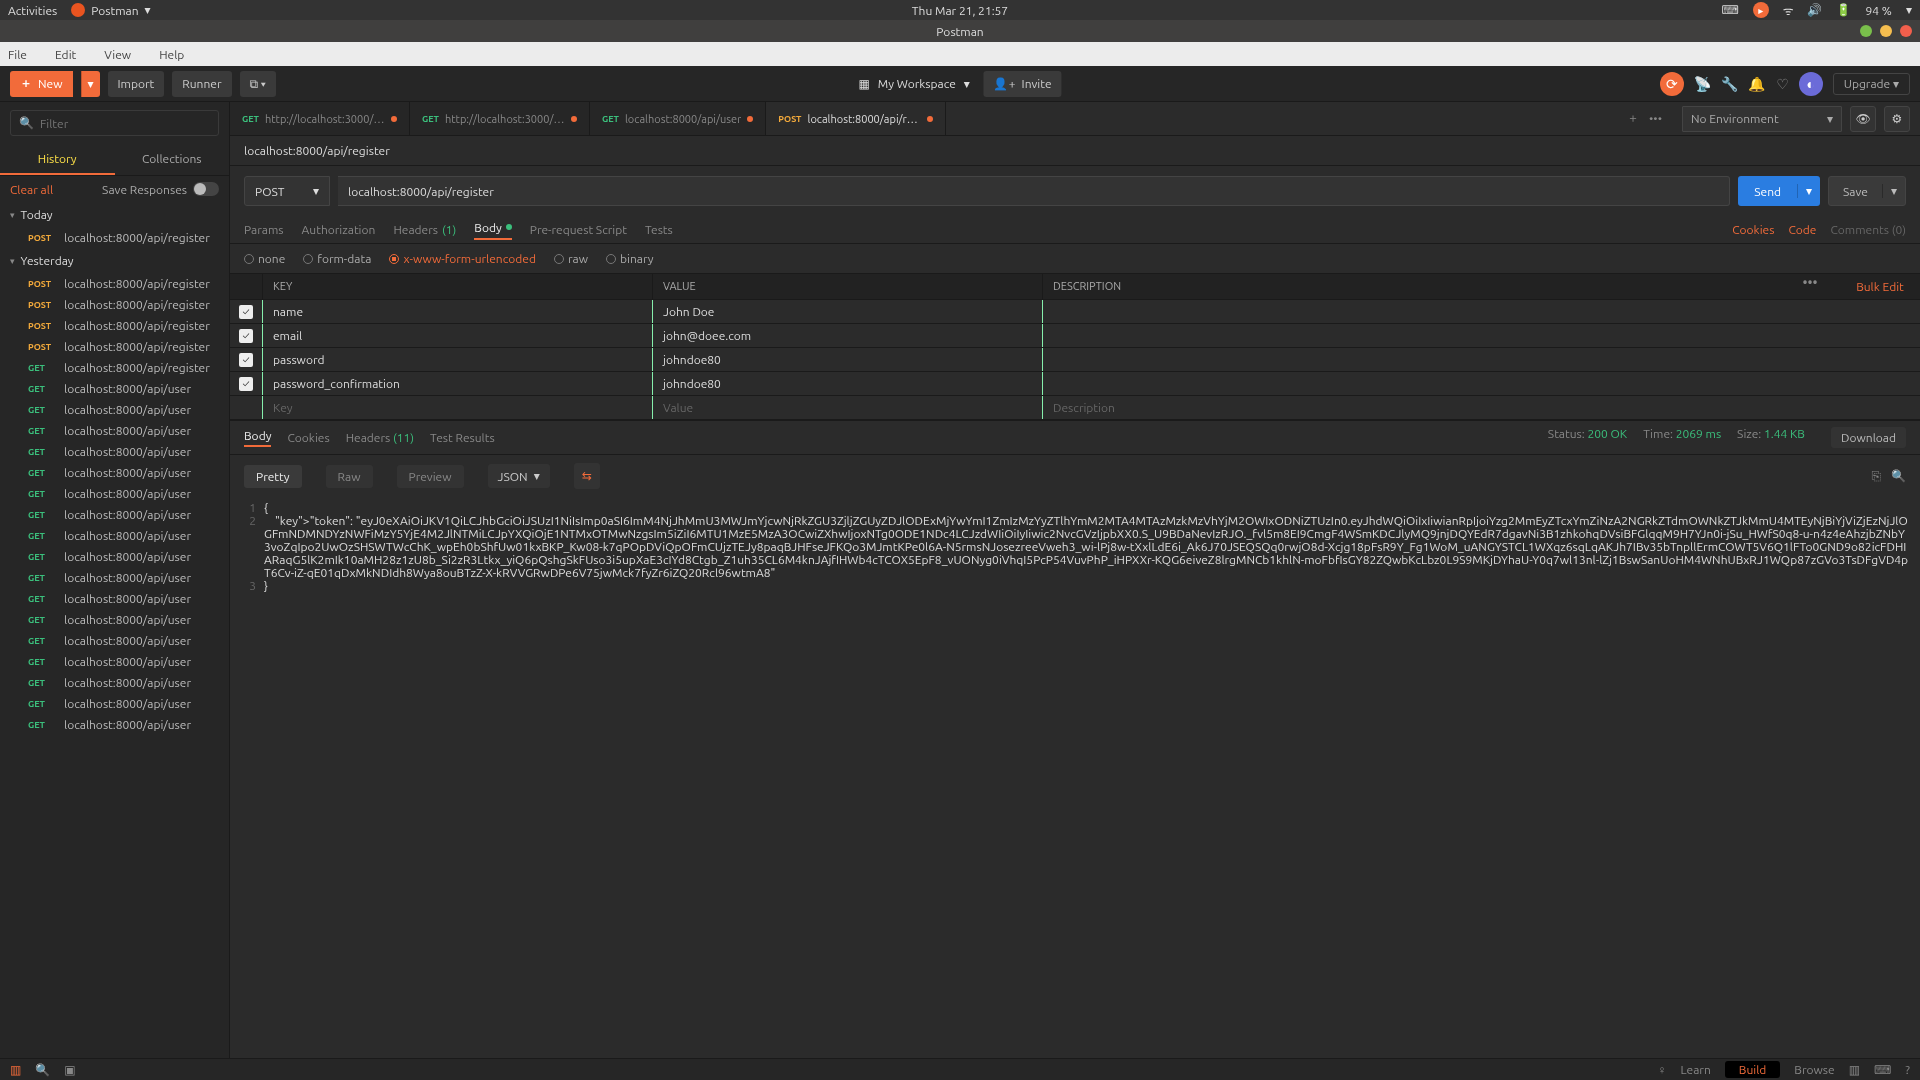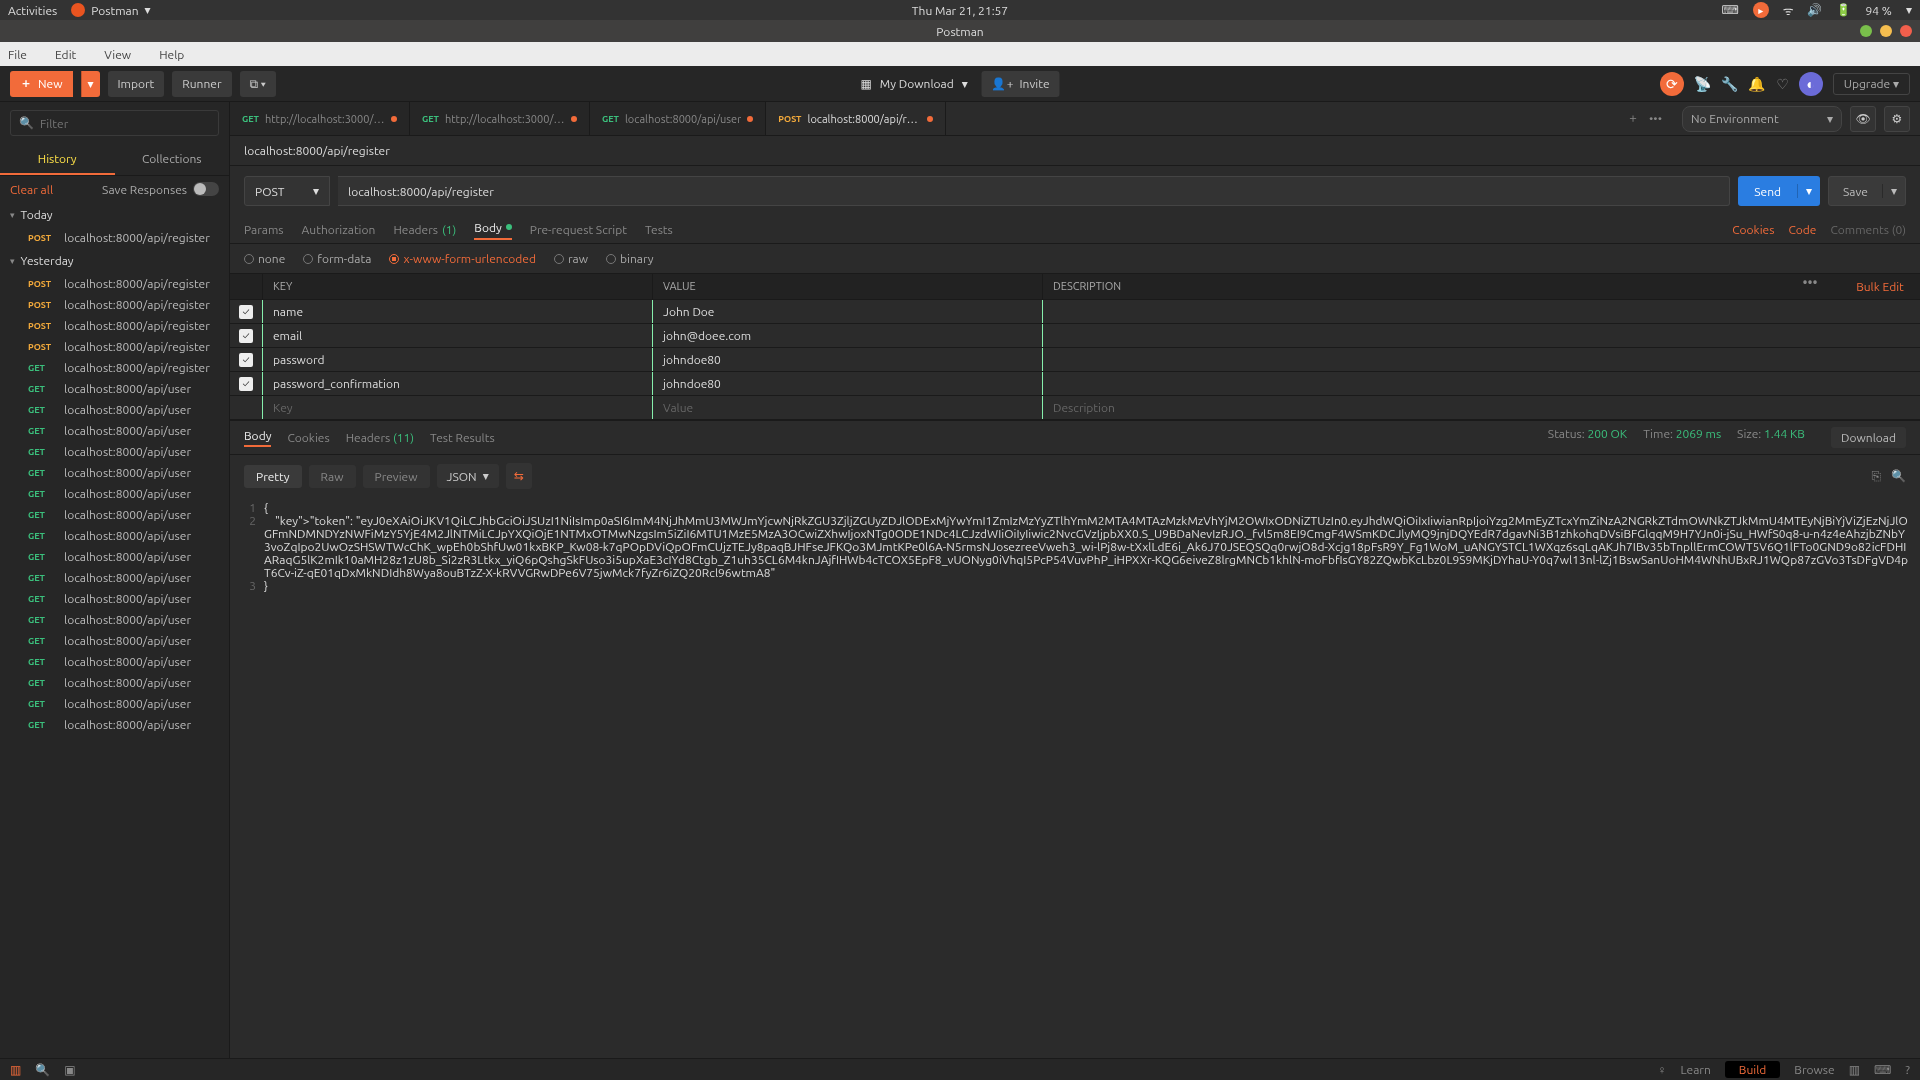--- a/index.html
+++ b/index.html
@@ -59,21 +59,21 @@
 .content{flex:1;display:flex;flex-direction:column;background:#2b2b2b}
 .tabbar{height:34px;display:flex;align-items:stretch;border-bottom:1px solid #1a1a1a}
 .tabs{display:flex;flex:1;overflow:hidden}
 .tab{display:flex;align-items:center;gap:6px;padding:0 12px;border-right:1px solid #1a1a1a;color:#888;background:#262626;cursor:pointer;max-width:180px}
 .tab .m{font-size:9px;font-weight:bold}
 .tab .lbl{white-space:nowrap;overflow:hidden;text-overflow:ellipsis;flex:1;font-size:11px}
 .tab .dotu{width:6px;height:6px;border-radius:50%;background:#f26b3a}
 .tab.active{background:#2b2b2b;color:#ddd}
 .tab-util{display:flex;align-items:center;gap:10px;padding:0 10px;color:#888}
 .tab-right{margin-left:auto;display:flex;align-items:center;gap:8px;padding:0 10px}
-.envsel{width:160px;height:26px;background:#333;border:1px solid #444;border-radius:8px;display:flex;align-items:center;padding:0 8px;color:#aaa;justify-content:space-between}
+.envsel{width:160px;height:26px;background:#333;border:1px solid #444;border-radius:1px;display:flex;align-items:center;padding:0 8px;color:#aaa;justify-content:space-between}
 .sqicon{width:26px;height:26px;background:#333;border:1px solid #444;border-radius:3px;display:flex;align-items:center;justify-content:center;color:#ccc}
 .reqname{padding:8px 14px;color:#ddd;border-bottom:1px solid #1a1a1a}
 .reqrow{display:flex;gap:8px;padding:10px 14px;align-items:center}
 .method{width:86px;height:30px;background:#333;border:1px solid #444;border-radius:3px 0 0 3px;display:flex;align-items:center;padding:0 10px;color:#ddd;justify-content:space-between}
 .urlbox{flex:1;height:30px;background:#333;border:1px solid #444;border-left:none;border-radius:0 3px 3px 0;display:flex;align-items:center;padding:0 10px;color:#ddd}
 .send{height:30px;background:#2a7de1;color:#fff;border-radius:3px;display:flex;align-items:center}
 .send .main{padding:0 16px}
 .send .car{padding:0 8px;border-left:1px solid rgba(0,0,0,.2)}
 .save{height:30px;background:#3a3a3a;border:1px solid #444;border-radius:3px;display:flex;align-items:center;color:#bbb}
 .save .main{padding:0 14px}
@@ -102,21 +102,21 @@
 .kvrow.empty .cell{color:#666}
 .kvrow.empty .chk .box{background:transparent}
 
 .resptabs{display:flex;align-items:center;gap:16px;padding:6px 14px;border-top:1px solid #1a1a1a;border-bottom:1px solid #1a1a1a}
 .resptab{color:#888;cursor:pointer}
 .resptab.active{color:#eee;border-bottom:2px solid #f26b3a;padding-bottom:3px}
 .resptab .n{color:#3bbf7c}
 .respstats{margin-left:auto;display:flex;gap:16px;color:#888;font-size:11px}
 .respstats .v{color:#3bbf7c}
 .savebtn{background:#333;padding:4px 10px;border-radius:3px;color:#bbb;margin-left:10px}
-.respfmt{display:flex;align-items:center;gap:7px;padding:8px 14px}
+.respfmt{display:flex;align-items:center;gap:24px;padding:8px 14px}
 .fmtbtn{padding:5px 12px;background:#333;border-radius:3px;color:#888}
 .fmtbtn.active{background:#3a3a3a;color:#eee}
 .jsonsel{display:flex;align-items:center;gap:6px;background:#333;padding:5px 10px;border-radius:3px;color:#ccc}
 .wrapicon{width:26px;height:26px;background:#333;border-radius:3px;display:flex;align-items:center;justify-content:center;color:#f26b3a}
 .respicons{margin-left:auto;display:flex;gap:10px;color:#888}
 .codebox{flex:1;padding:4px 10px;font-family:Consolas,Menlo,monospace;font-size:11px;overflow:auto}
 .codebox .ln{display:flex}
 .codebox .num{width:24px;text-align:right;color:#666;padding-right:8px;user-select:none}
 .codebox .code{flex:1;white-space:pre-wrap;word-break:break-all;color:#ddd}
 
@@ -172,21 +172,21 @@
       <span>Import</span>
     </span>
   <span class="btn">
       <span>Runner</span>
     </span>
   <span class="btn">⧉ ▾</span>
 
   <div class="mid">
     <span class="ws">
       <span class="grid">▦</span>
-      <span>My Download</span>
+      <span>My Workspace</span>
       <span>▾</span>
     </span>
     <span class="btn invite">
         <span>👤+</span>
         <span>Invite</span>
       </span>
   </div>
 
   <div class="right">
     <span class="iconcircle">⟳</span>

